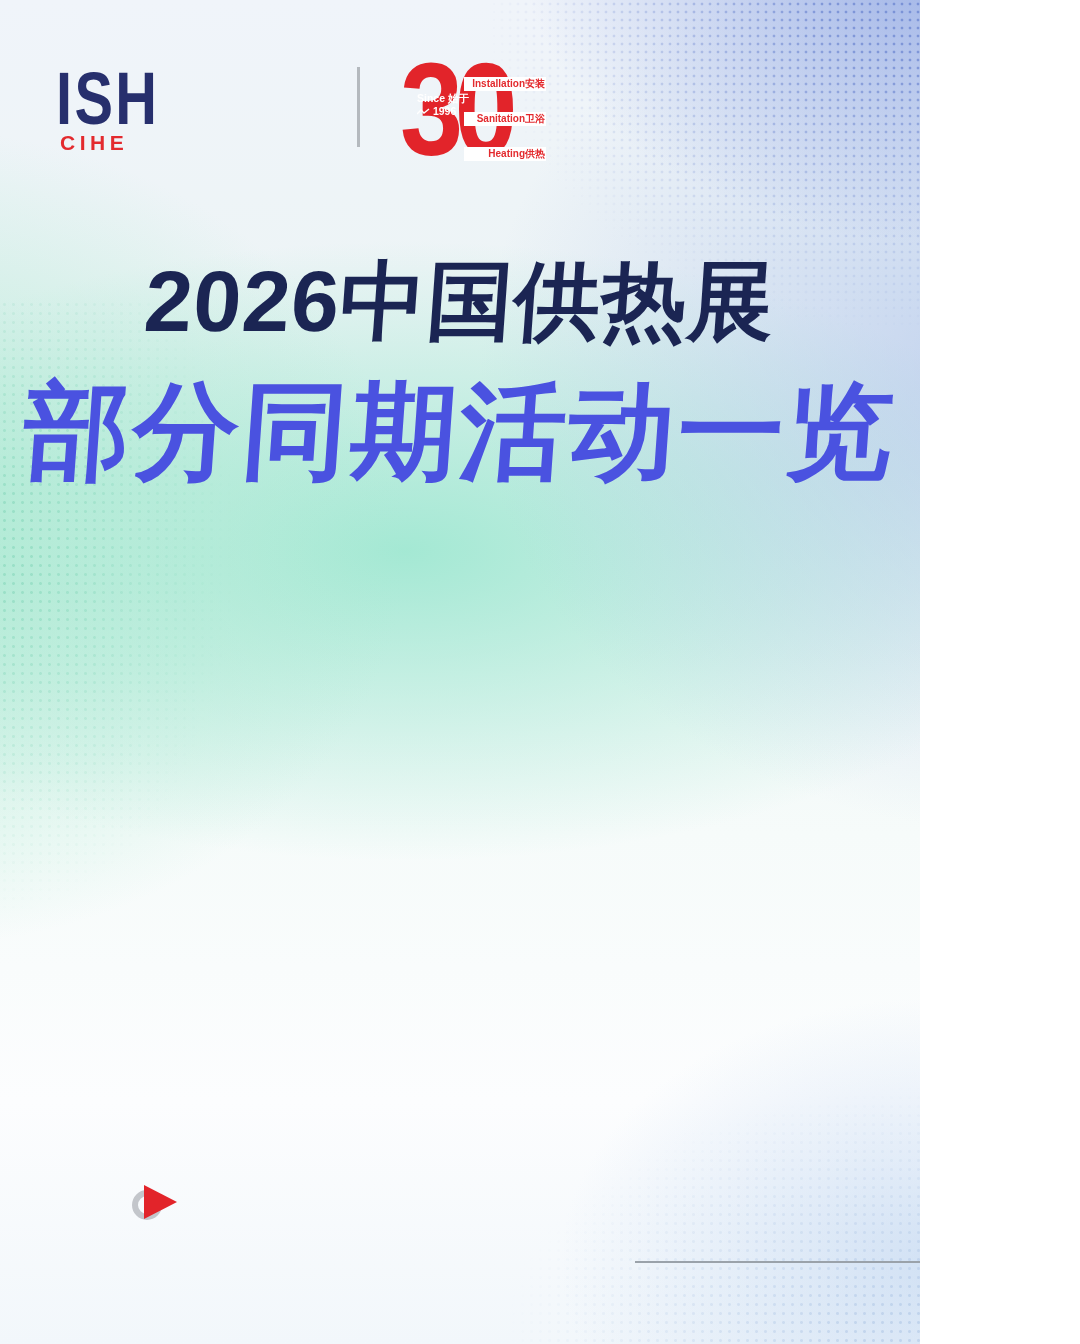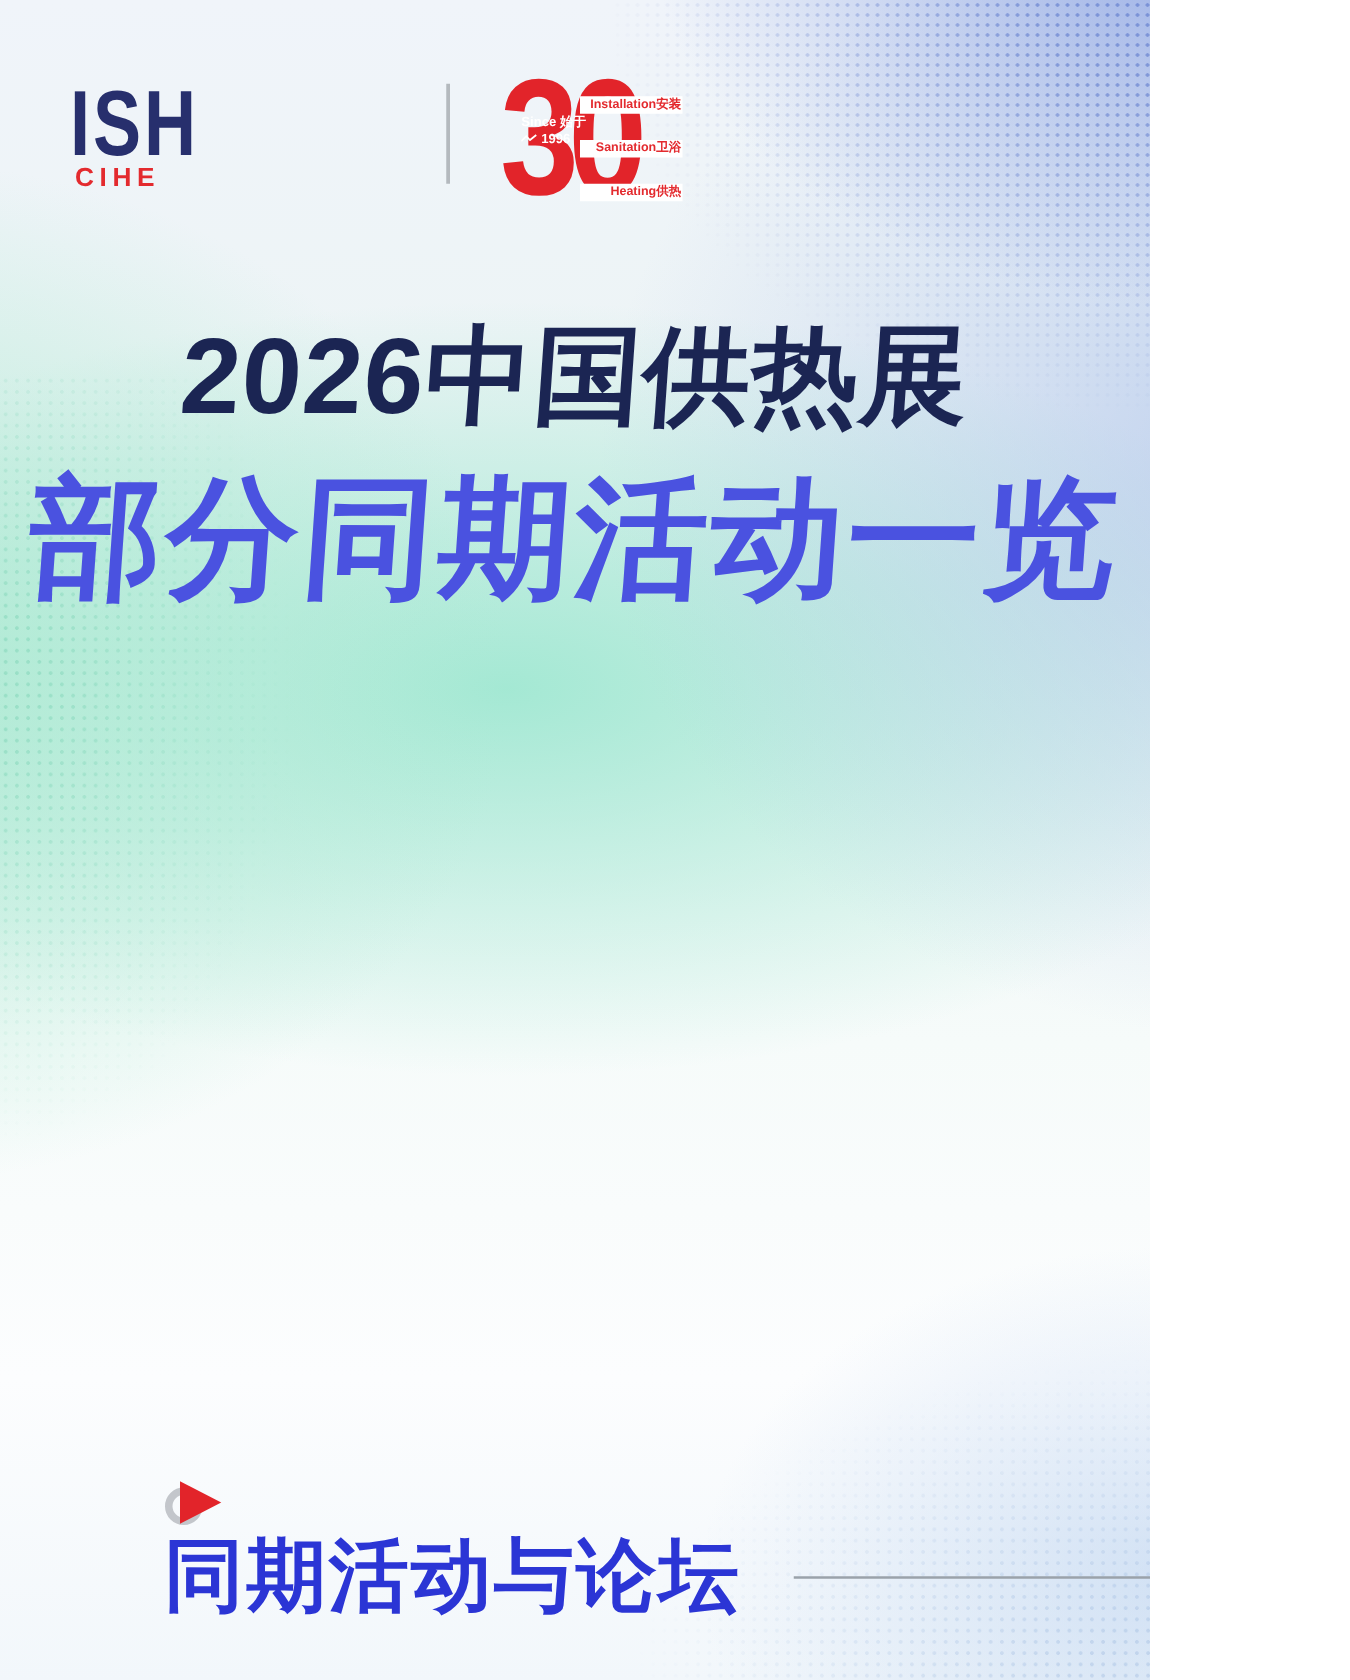--- a/index.html
+++ b/index.html
@@ -148,16 +148,15 @@
   </div>
 
   <div class="title1">2026中国供热展</div>
   <div class="title2">部分同期活动一览</div>
 
 
   <div class="sec-icon">
     <div class="ring"></div>
     <div class="tri"></div>
   </div>
-  <div class="sec-heading">同期活动与论坛</div>
   <div class="sec-line"></div>
 
 </div>
 
 </body></html>

